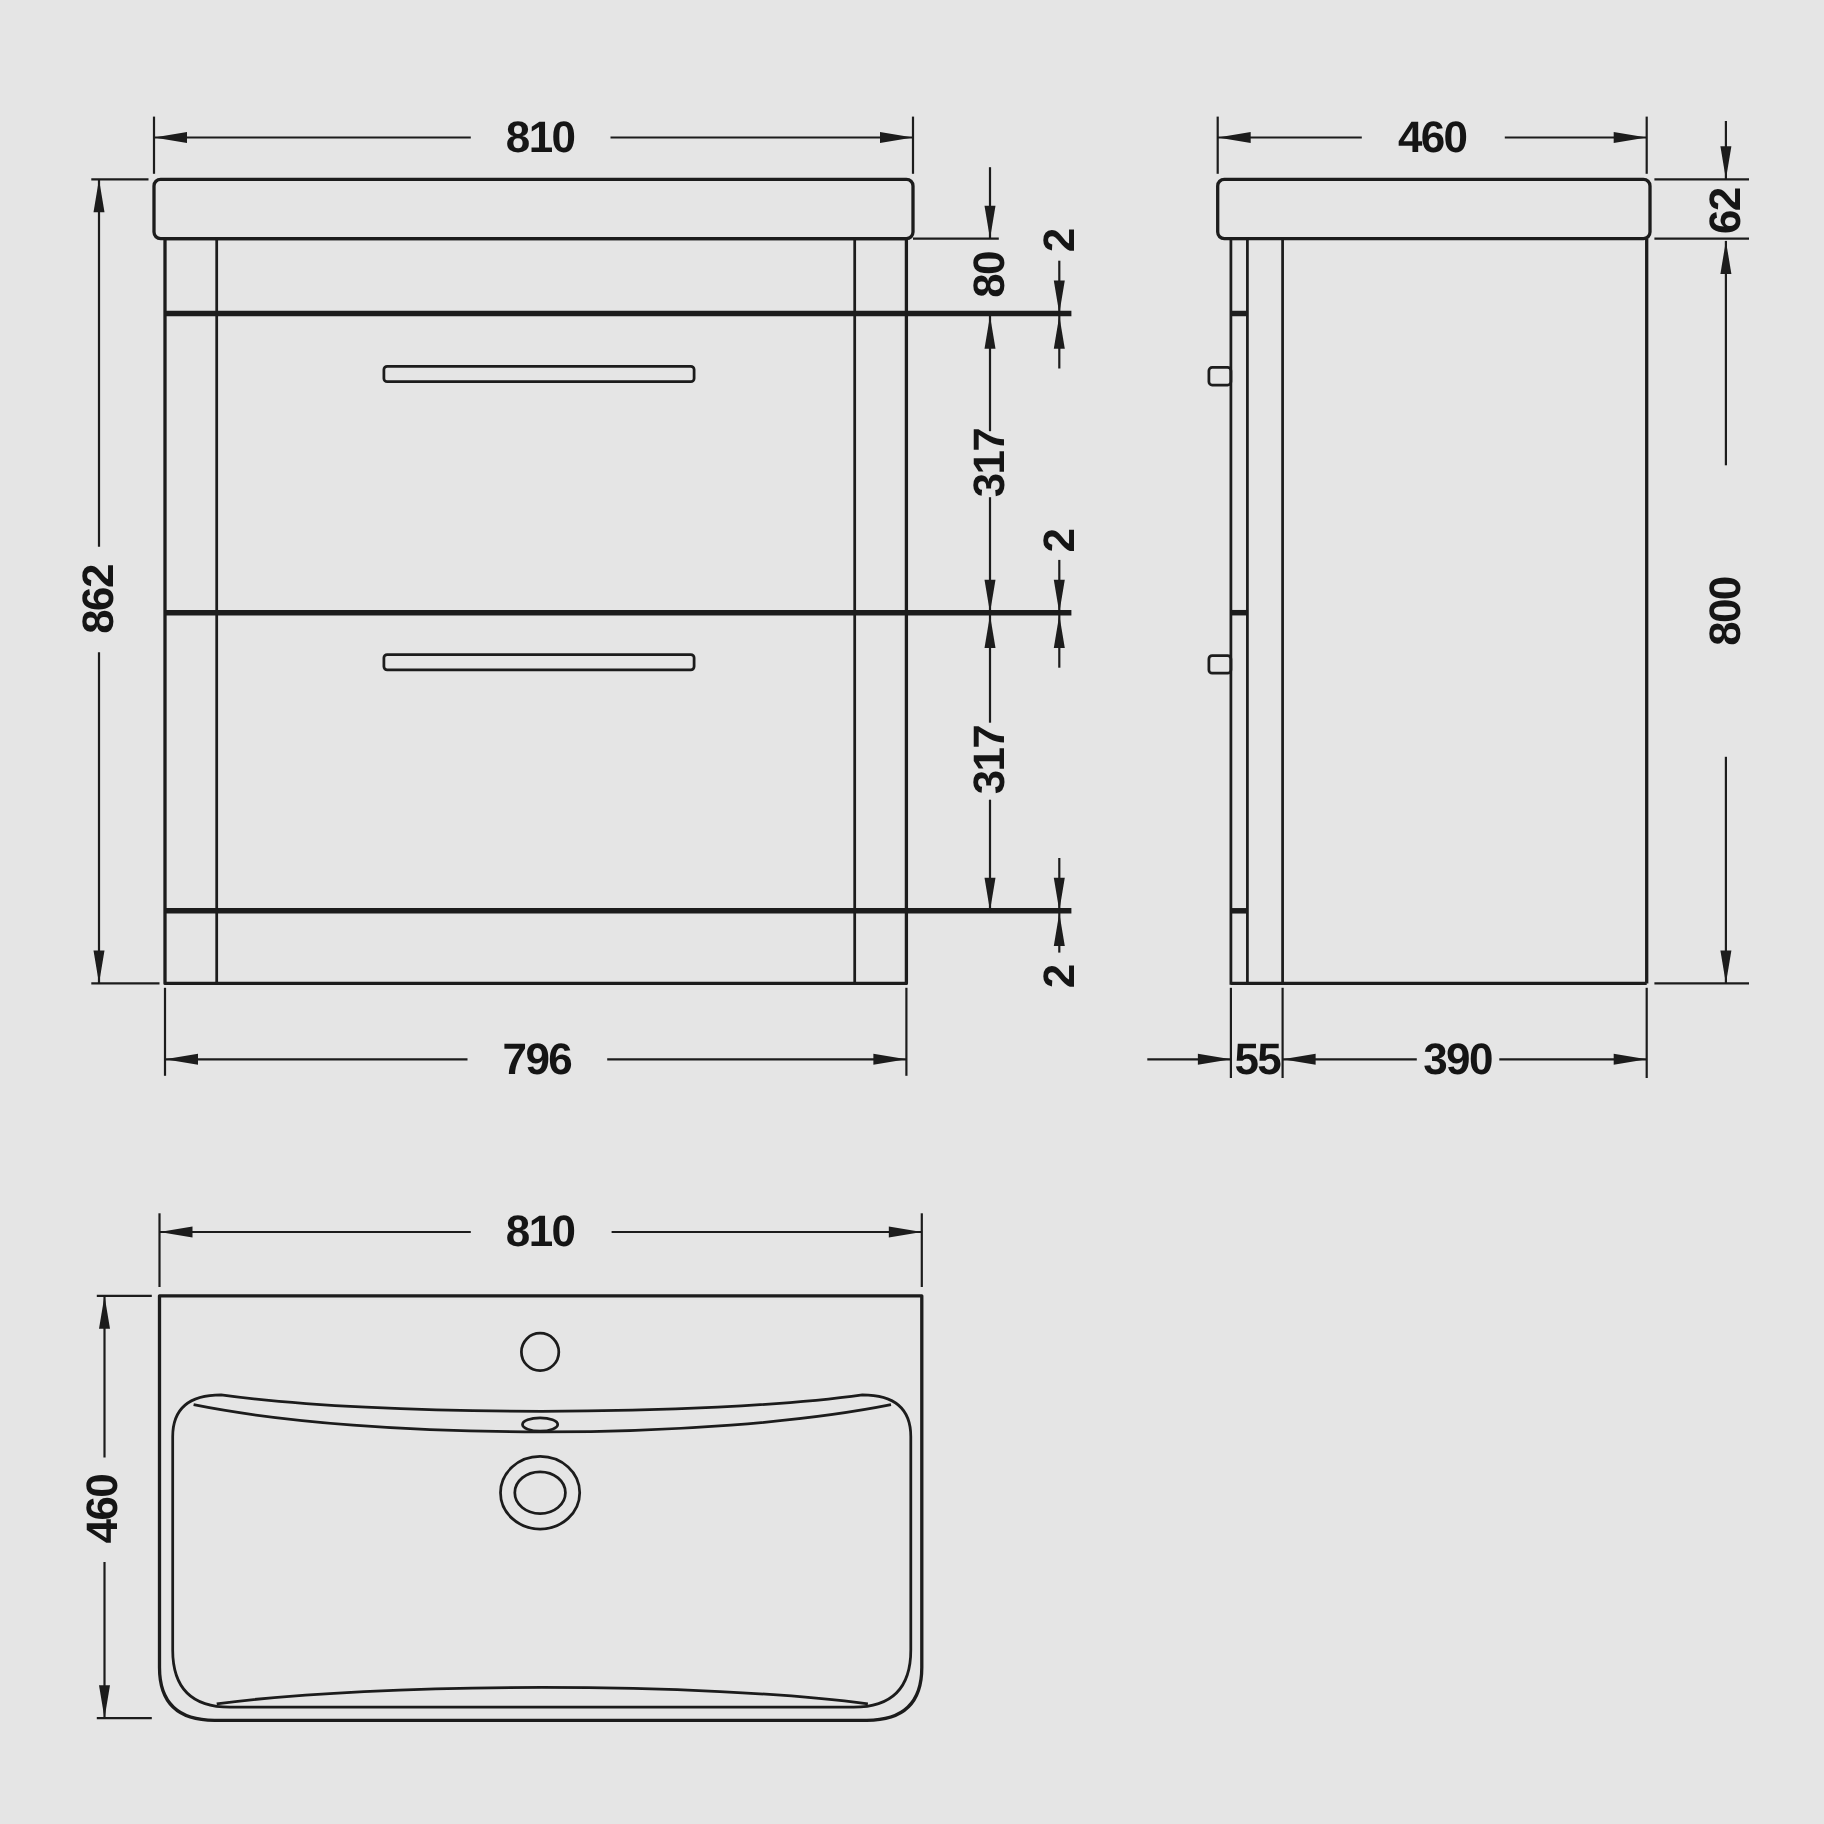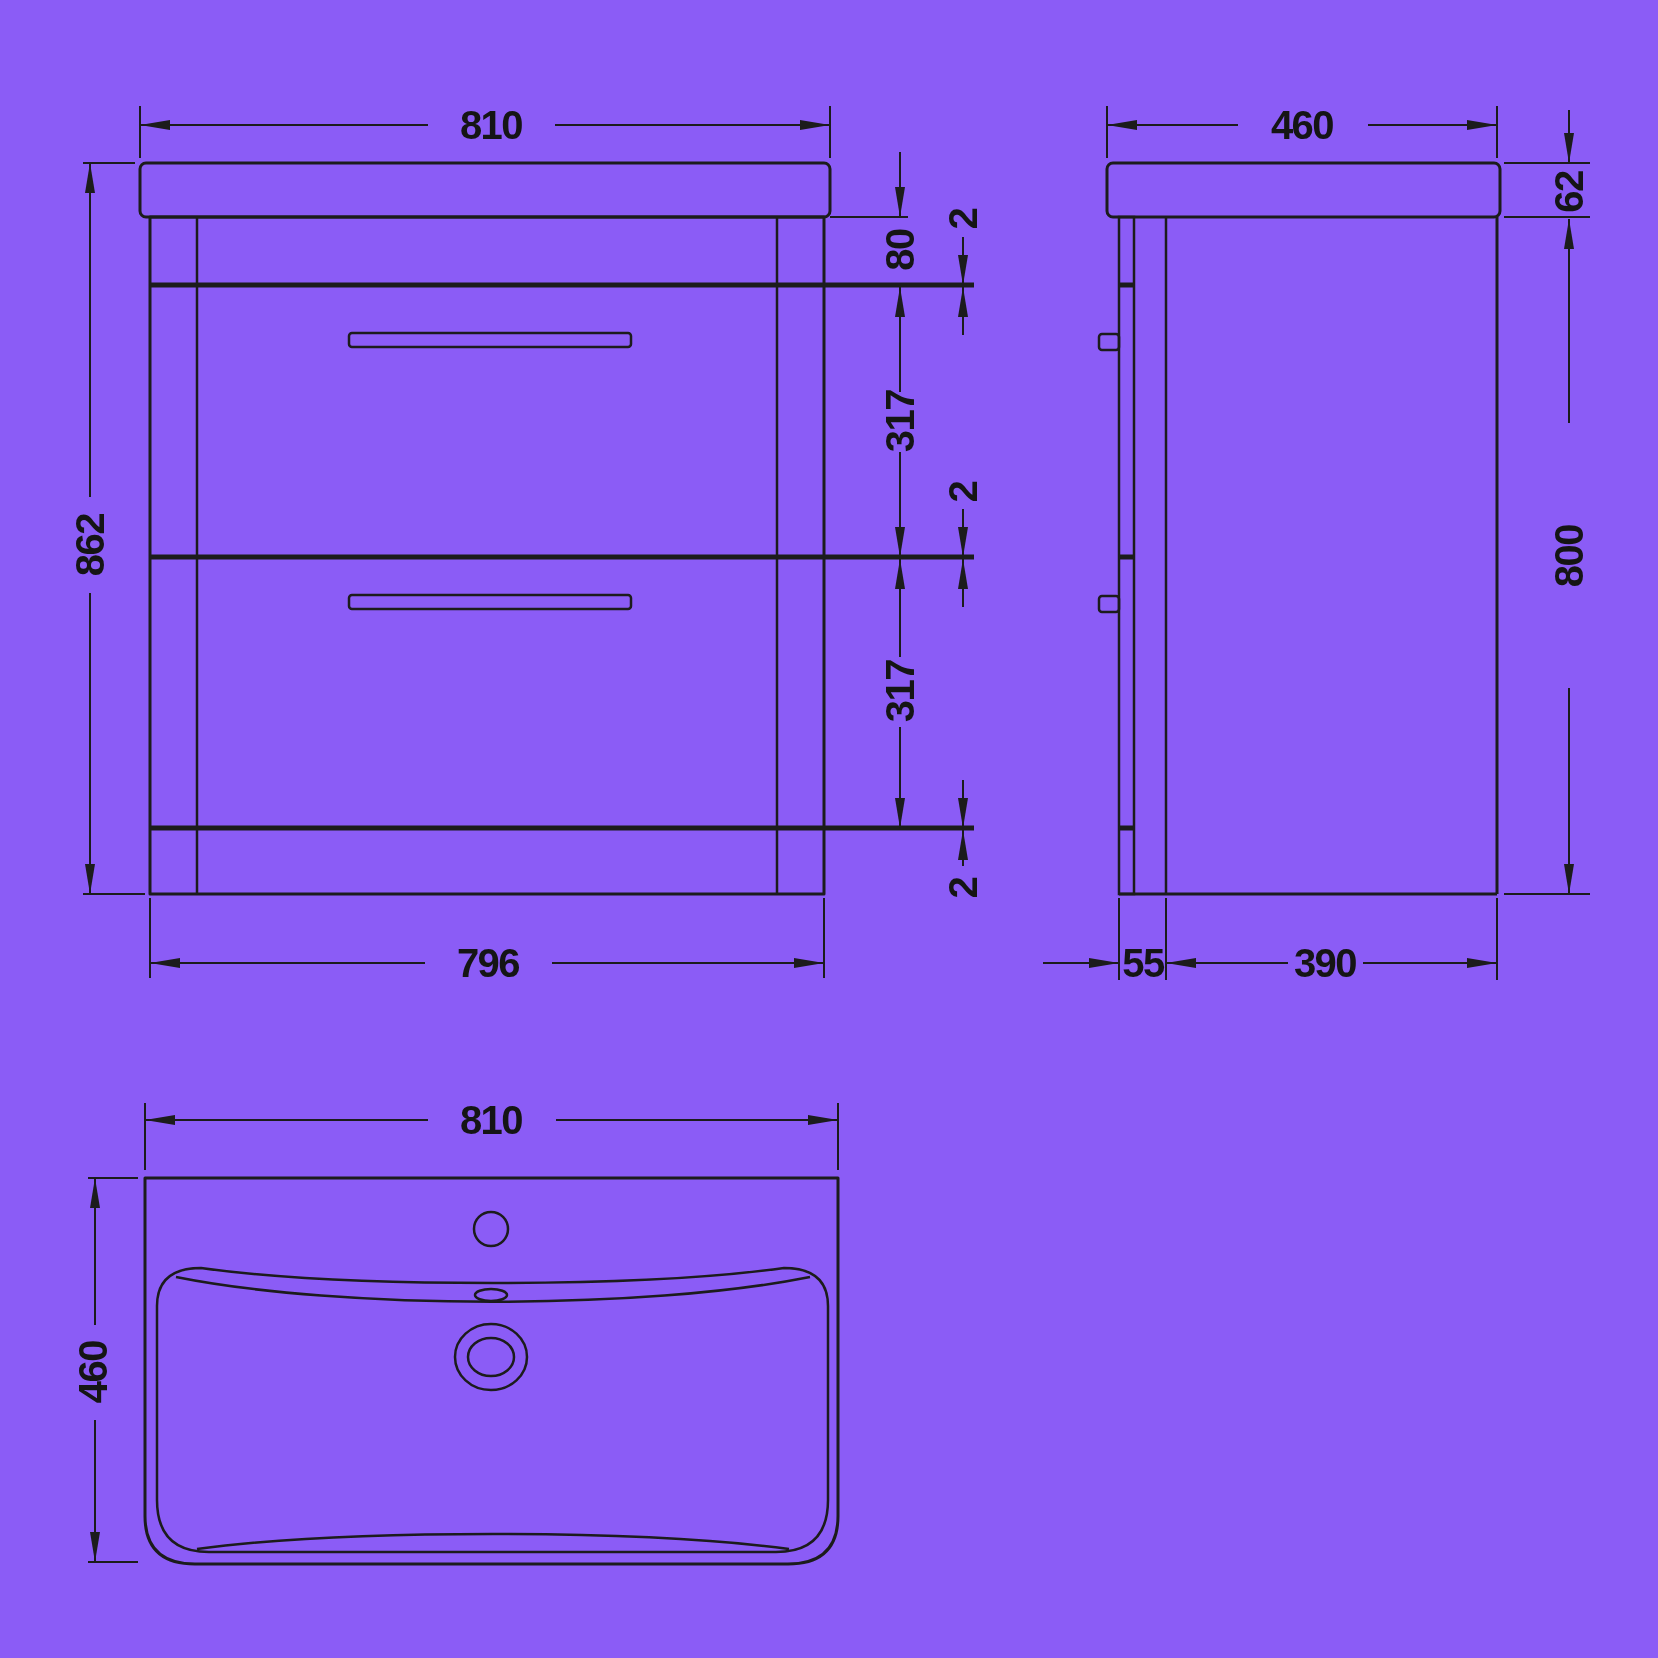--- a/index.html
+++ b/index.html
@@ -1,16 +1,16 @@
 <!DOCTYPE html>
 <html><head>
 <meta charset="utf-8">
 <style>
   html,body{margin:0;padding:0;background:#ffffff;}
-  .canvas{width:1658px;height:1658px;background:#8b5cf6;position:relative;font-family:"Liberation Sans",sans-serif;}
+  .canvas{width:1658px;height:1658px;background:#e5e5e5;position:relative;font-family:"Liberation Sans",sans-serif;}
   svg{display:block;}
   .ol{fill:none;stroke:#1c1c1c;stroke-width:3;stroke-linejoin:round;}
   .ol2{fill:none;stroke:#1c1c1c;stroke-width:2.5;}
   .gapline{fill:none;stroke:#1c1c1c;stroke-width:5;}
   .dl{fill:none;stroke:#1c1c1c;stroke-width:2;}
   .dimtext{fill:#151515;font-family:"Liberation Sans",sans-serif;font-weight:bold;font-size:40px;letter-spacing:-1.5px;}
   .arrowhead{fill:#1c1c1c;}
 </style>
 </head>
 <body>

